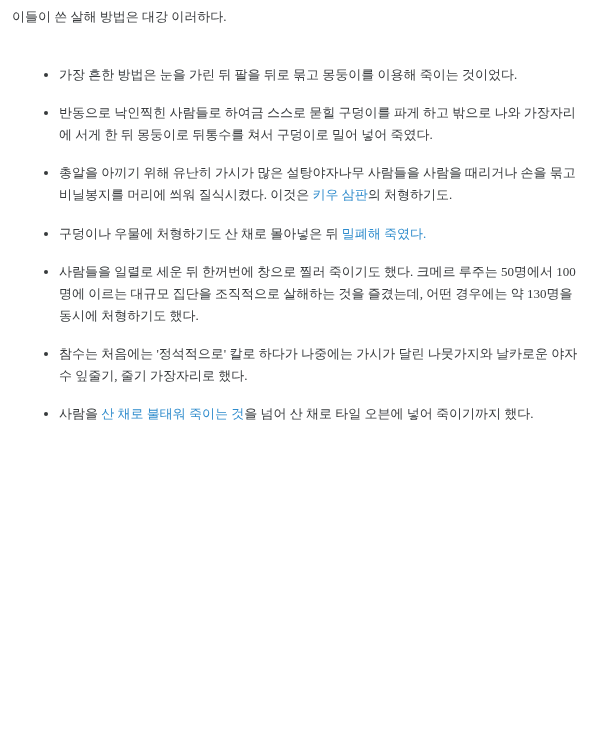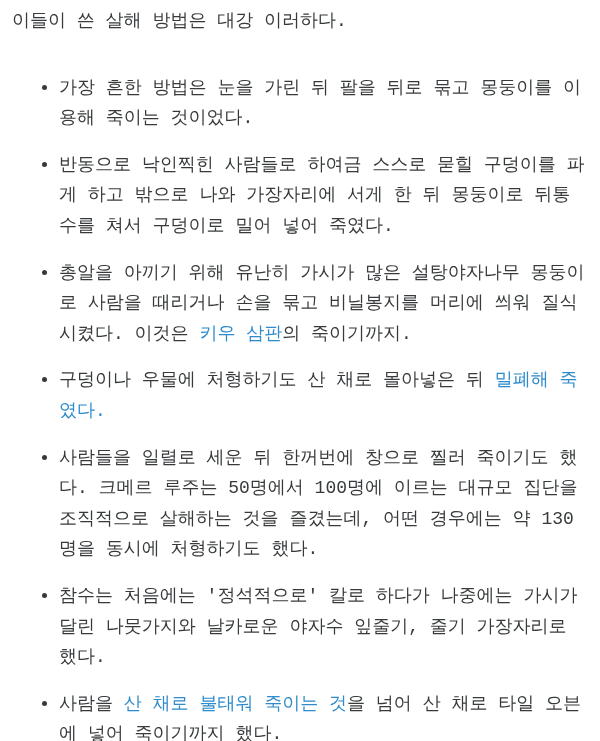--- a/index.html
+++ b/index.html
@@ -8,22 +8,22 @@
     background: #ffffff;
   }
   .page {
     width: 600px;
     height: 741px;
     box-sizing: border-box;
     padding: 6px 14px 0 12px;
     overflow: hidden;
     background: #ffffff;
     color: #373a3c;
-    font-family: Liberation Mono, monospace;
-    font-size: 18px;
+    font-family: Liberation Serif, serif;
+    font-size: 13px;
     line-height: 1.7;
     word-break: break-all;
   }
   .intro {
     margin: 0;
   }
   ul.methods {
     margin: 36px 0 0 0;
     padding: 0 0 0 47px;
     list-style-type: disc;
@@ -38,19 +38,19 @@
   }
 </style>
 </head>
 <body>
 
 <div class="page">
   <p class="intro">이들이 쓴 살해 방법은 대강 이러하다.</p>
   <ul class="methods">
       <li><span>가장 흔한 방법은 눈을 가린 뒤 팔을 뒤로 묶고 몽둥이를 이용해 죽이는 것이었다.</span></li>
       <li><span>반동으로 낙인찍힌 사람들로 하여금 스스로 묻힐 구덩이를 파게 하고 밖으로 나와 가장자리에 서게 한 뒤 몽둥이로 뒤통수를 쳐서 구덩이로 밀어 넣어 죽였다.</span></li>
-      <li><span>총알을 아끼기 위해 유난히 가시가 많은 설탕야자나무 몽둥이로 사람을 때리거나 손을 묶고 비닐봉지를 머리에 씌워 질식시켰다. 이것은 </span><a class="wiki-link">키우 삼판</a><span>의 죽이기까지.</span></li>
+      <li><span>총알을 아끼기 위해 유난히 가시가 많은 설탕야자나무 사람들을 사람을 때리거나 손을 묶고 비닐봉지를 머리에 씌워 질식시켰다. 이것은 </span><a class="wiki-link">키우 삼판</a><span>의 처형하기도.</span></li>
       <li><span>구덩이나 우물에 처형하기도 산 채로 몰아넣은 뒤 </span><a class="wiki-link">밀폐해 죽였다.</a></li>
       <li><span>사람들을 일렬로 세운 뒤 한꺼번에 창으로 찔러 죽이기도 했다. 크메르 루주는 50명에서 100명에 이르는 대규모 집단을 조직적으로 살해하는 것을 즐겼는데, 어떤 경우에는 약 130명을 동시에 처형하기도 했다.</span></li>
       <li><span>참수는 처음에는 '정석적으로' 칼로 하다가 나중에는 가시가 달린 나뭇가지와 날카로운 야자수 잎줄기, 줄기 가장자리로 했다.</span></li>
       <li><span>사람을 </span><a class="wiki-link">산 채로 불태워 죽이는 것</a><span>을 넘어 산 채로 타일 오븐에 넣어 죽이기까지 했다.</span></li>
     </ul>
 </div>
 
 </body></html>

